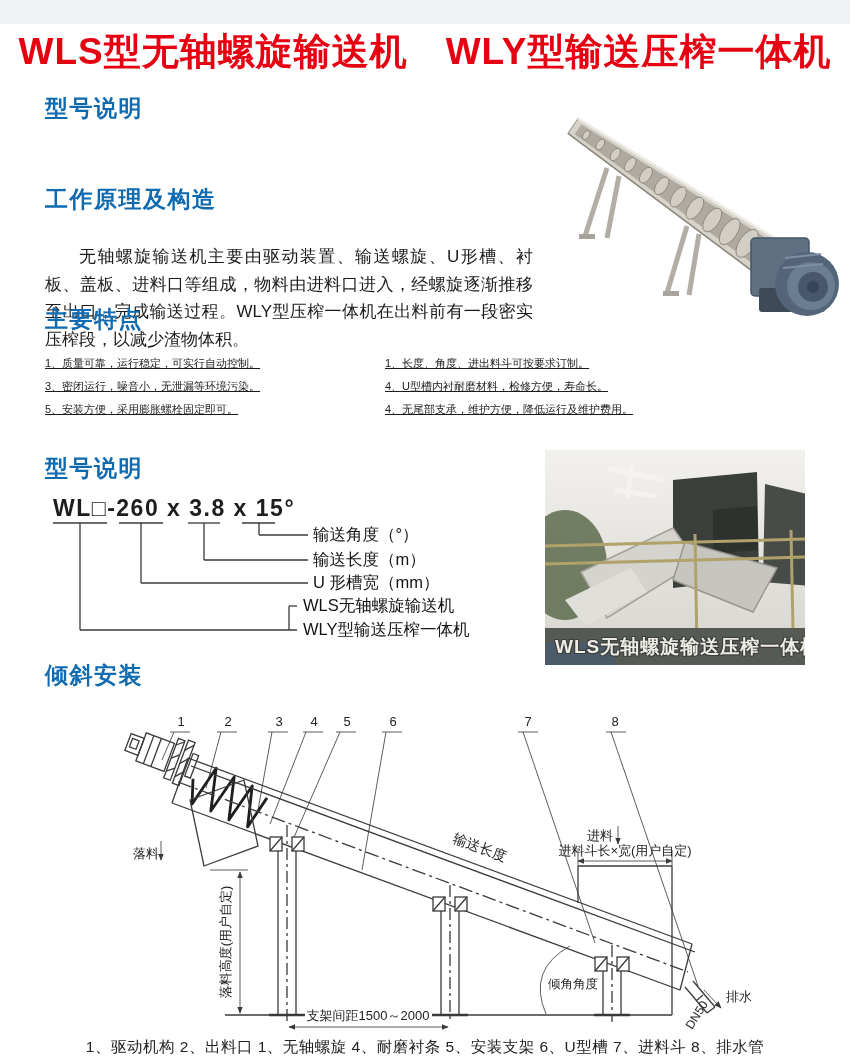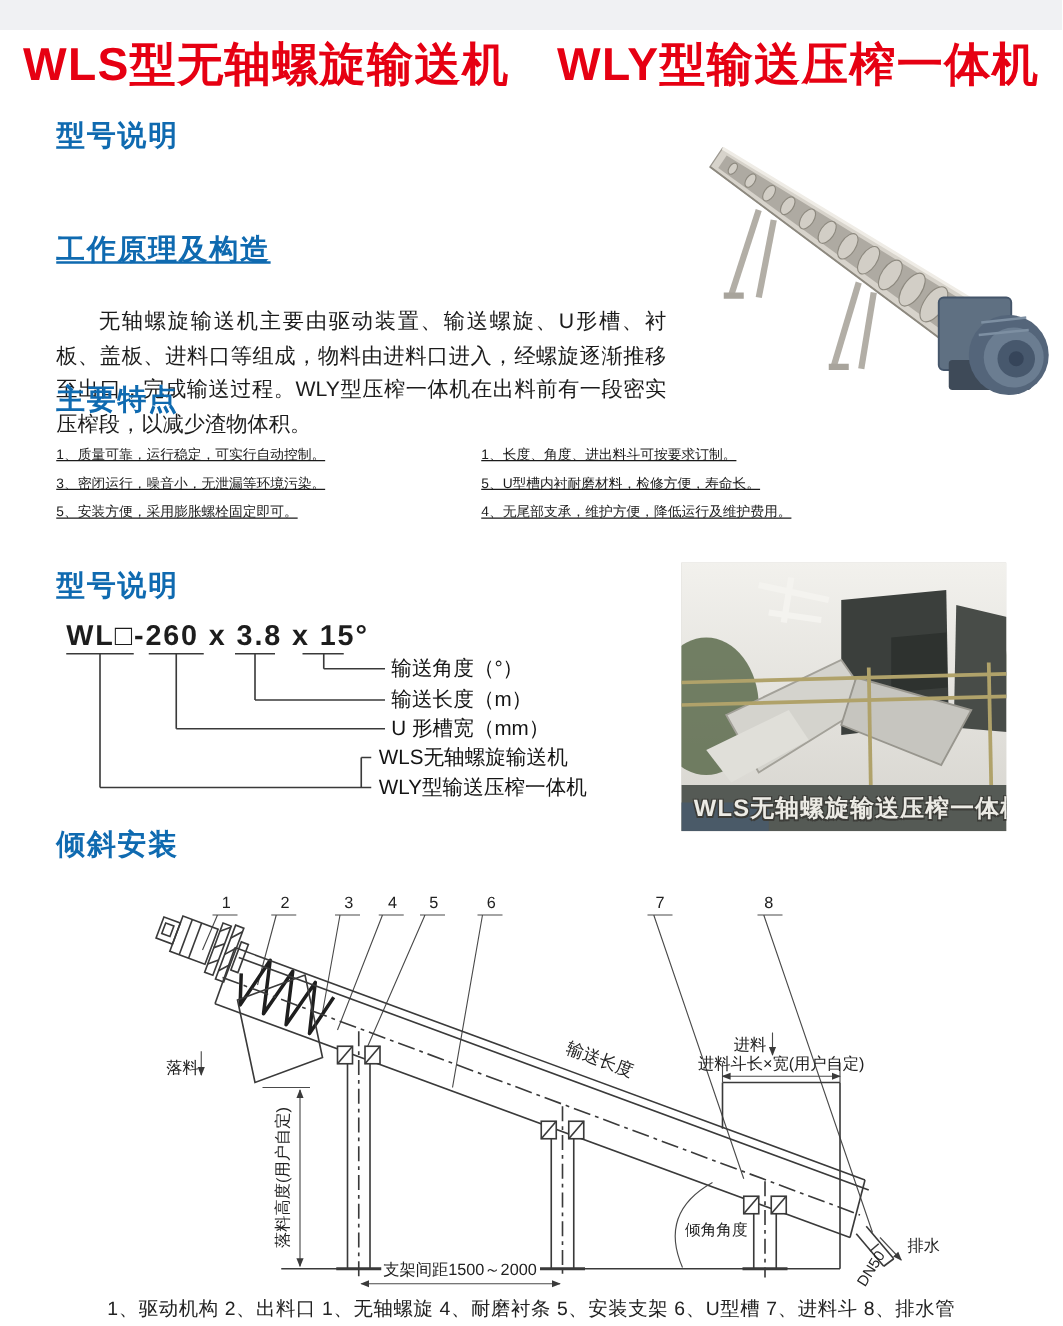--- a/index.html
+++ b/index.html
@@ -55,29 +55,29 @@
 <body>
 
 <div class="page">
 
   <div class="top-band"></div>
 
   <h1 class="main-title">WLS型无轴螺旋输送机　WLY型输送压榨一体机</h1>
 
   <h2 class="sec-heading" style="top:93px;">型号说明</h2>
 
-  <h2 class="sec-heading" style="top:184px;text-decoration:underline;">工作原理及构造</h2>
+  <h2 class="sec-heading" style="top:184px;">工作原理及构造</h2>
   <p class="body-para" style="top:217px; width:488px;margin-top:26px;">无轴螺旋输送机主要由驱动装置、输送螺旋、U形槽、衬板、盖板、进料口等组成，物料由进料口进入，经螺旋逐渐推移至出口，完成输送过程。WLY型压榨一体机在出料前有一段密实压榨段，以减少渣物体积。</p>
 
   <h2 class="sec-heading" style="top:304px;">主要特点</h2>
   <div class="features">
     <div>1、质量可靠，运行稳定，可实行自动控制。</div>
     <div>1、长度、角度、进出料斗可按要求订制。</div>
     <div>3、密闭运行，噪音小，无泄漏等环境污染。</div>
-    <div>5、U型槽内衬耐磨材料，检修方便，寿命长。</div>
+    <div>4、U型槽内衬耐磨材料，检修方便，寿命长。</div>
     <div>5、安装方便，采用膨胀螺栓固定即可。</div>
     <div>4、无尾部支承，维护方便，降低运行及维护费用。</div>
   </div>
 
   <svg class="photo1" width="300" height="240" viewBox="0 0 300 240">
 
     <g stroke="#b2aea6" stroke-width="5">
       <line x1="62" y1="80" x2="40" y2="148"></line>
       <line x1="74" y1="88" x2="62" y2="150"></line>
       <line x1="142" y1="138" x2="122" y2="205"></line>

